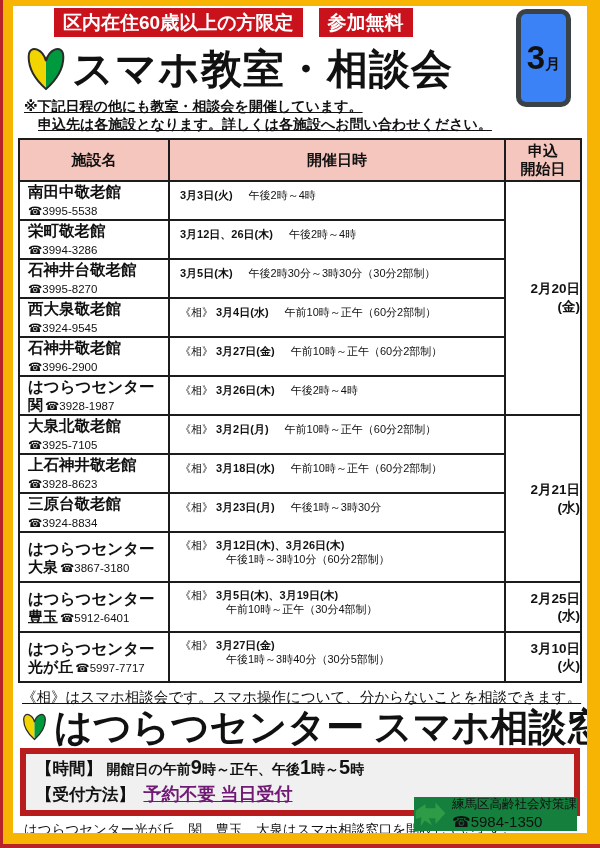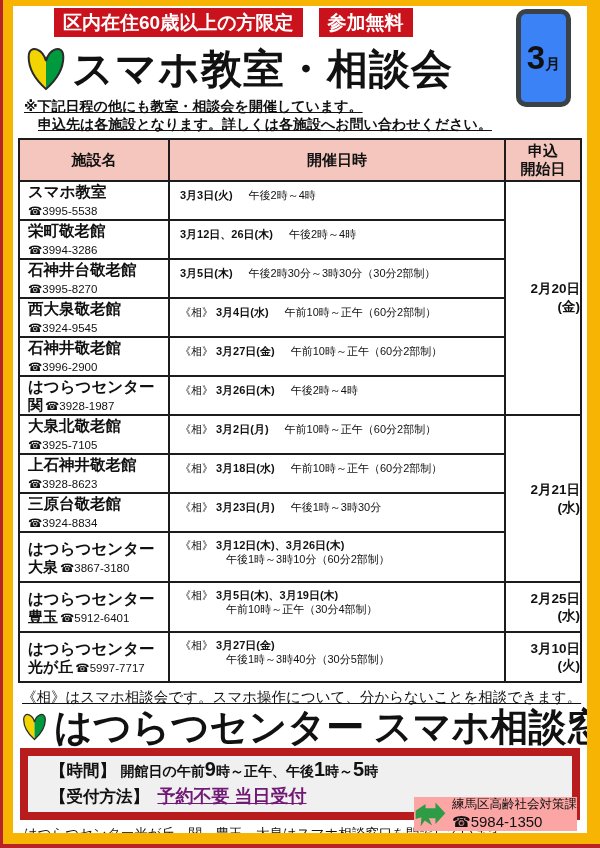--- a/index.html
+++ b/index.html
@@ -78,31 +78,31 @@
     font-family: "Liberation Serif", "DejaVu Serif", serif; white-space: nowrap;
   }
 
   .section-title-row { display: flex; align-items: center; gap: 7px; margin: 2px 0 0 4px; height: 36px; }
   .wakaba-sm { width: 25px; height: 32px; flex: 0 0 auto; }
   .section-title {
     font-family: "Liberation Serif", "DejaVu Serif", serif;
     font-size: 38px; font-weight: bold; white-space: nowrap;
   }
 
-  .info-box { border: 8px solid #b91c1c; background: #F0F0F0; margin: 3px 2px 0 2px; padding: 1px 10px 3px 22px; }
+  .info-box { border: 6px solid #b91c1c; background: #F0F0F0; margin: 3px 2px 0 2px; padding: 1px 10px 3px 10px; }
   .ib-line { line-height: 25px; white-space: nowrap; }
   .ib-label { font-weight: bold; font-size: 16.5px; }
   .tp-text { font-weight: bold; font-size: 14px; }
   .tp-num { font-weight: bold; font-size: 20px; }
   .alert { color: #701a75; font-weight: bold; font-size: 18px; text-decoration: underline; margin-left: 4px; }
 
   .desc { margin: 5px 0 0 6px; font-size: 13.5px; line-height: 1.4; }
   .desc div { white-space: nowrap; }
 
-  .dept { position: absolute; right: 10px; bottom: 2px; display: flex; align-items: center; gap: 5px; background: #fca5a5; }
+  .dept { position: absolute; right: 10px; bottom: 2px; display: flex; align-items: center; gap: 5px; background: #15803d; }
   .dept-logo { width: 33px; height: 30px; }
   .dept-name { font-size: 12.5px; line-height: 1.25; white-space: nowrap; }
   .dept-phone { font-size: 15px; line-height: 1.2; white-space: nowrap; }
 </style>
 </head>
 <body>
 
 <div class="page">
   <div class="content">
 
@@ -142,21 +142,21 @@
         <th>施設名</th>
         <th>開催日時</th>
         <th>
               <div>申込</div>
               <div>開始日</div>
             </th>
       </tr>
 
       <tr>
         <td class="fcell">
-          <div class="fname">スマホ教室</div>
+          <div class="fname">南田中敬老館</div>
           <div class="fsub"><span class="fname2"></span><span>☎3995-5538</span></div>
         </td>
         <td class="scell">
           <div class="sline1"><span class="stag"></span><span class="sdate">3月3日(火)</span><span class="stime">午後2時～4時</span></div>
 
         </td>
         <td class="acell" rowspan="6">
           <div>2月20日</div>
               <div>(金)</div>
         </td>

